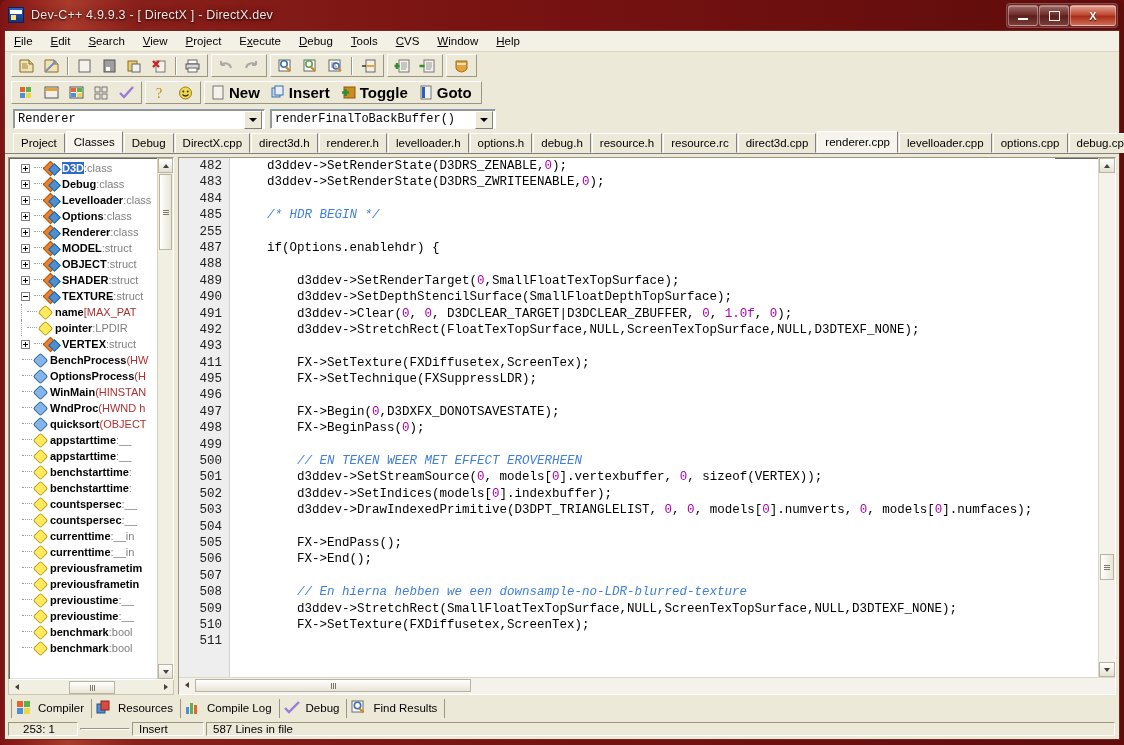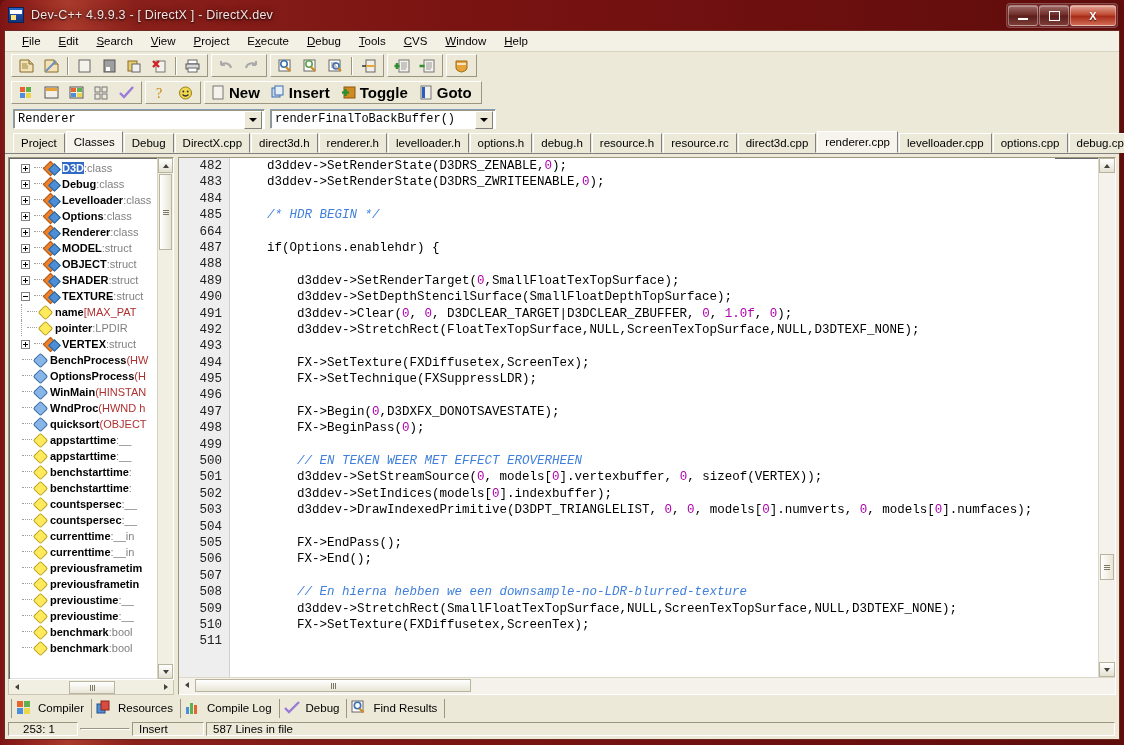--- a/index.html
+++ b/index.html
@@ -91,21 +91,20 @@
     box-sizing: border-box;
     display: flex; flex-direction: column;
   }
 
   
   #menubar {
     height: 20px;
     background: #f3f1e6;
     display: flex; align-items: center;
     border-bottom: 1px solid #d8d4c0;
-    padding-left: 8px;
     flex: 0 0 auto;
   }
   .menuitem {
     padding: 2px 9px;
     font-size: 11.5px;
     color: #000;
     cursor: default;
     font-family: "Liberation Sans", sans-serif;
   }
   .menuitem u { text-decoration: underline; }
@@ -990,29 +989,29 @@
       </div>
 
       <div id="editorwrap">
         <div id="editorbody">
           <div id="code">
             <div id="gutter">
                 <div class="gl">482</div>
                 <div class="gl">483</div>
                 <div class="gl">484</div>
                 <div class="gl">485</div>
-                <div class="gl">664</div>
+                <div class="gl">255</div>
                 <div class="gl">487</div>
                 <div class="gl">488</div>
                 <div class="gl">489</div>
                 <div class="gl">490</div>
                 <div class="gl">491</div>
                 <div class="gl">492</div>
                 <div class="gl">493</div>
-                <div class="gl">494</div>
+                <div class="gl">411</div>
                 <div class="gl">495</div>
                 <div class="gl">496</div>
                 <div class="gl">497</div>
                 <div class="gl">498</div>
                 <div class="gl">499</div>
                 <div class="gl">500</div>
                 <div class="gl">501</div>
                 <div class="gl">502</div>
                 <div class="gl">503</div>
                 <div class="gl">504</div>

